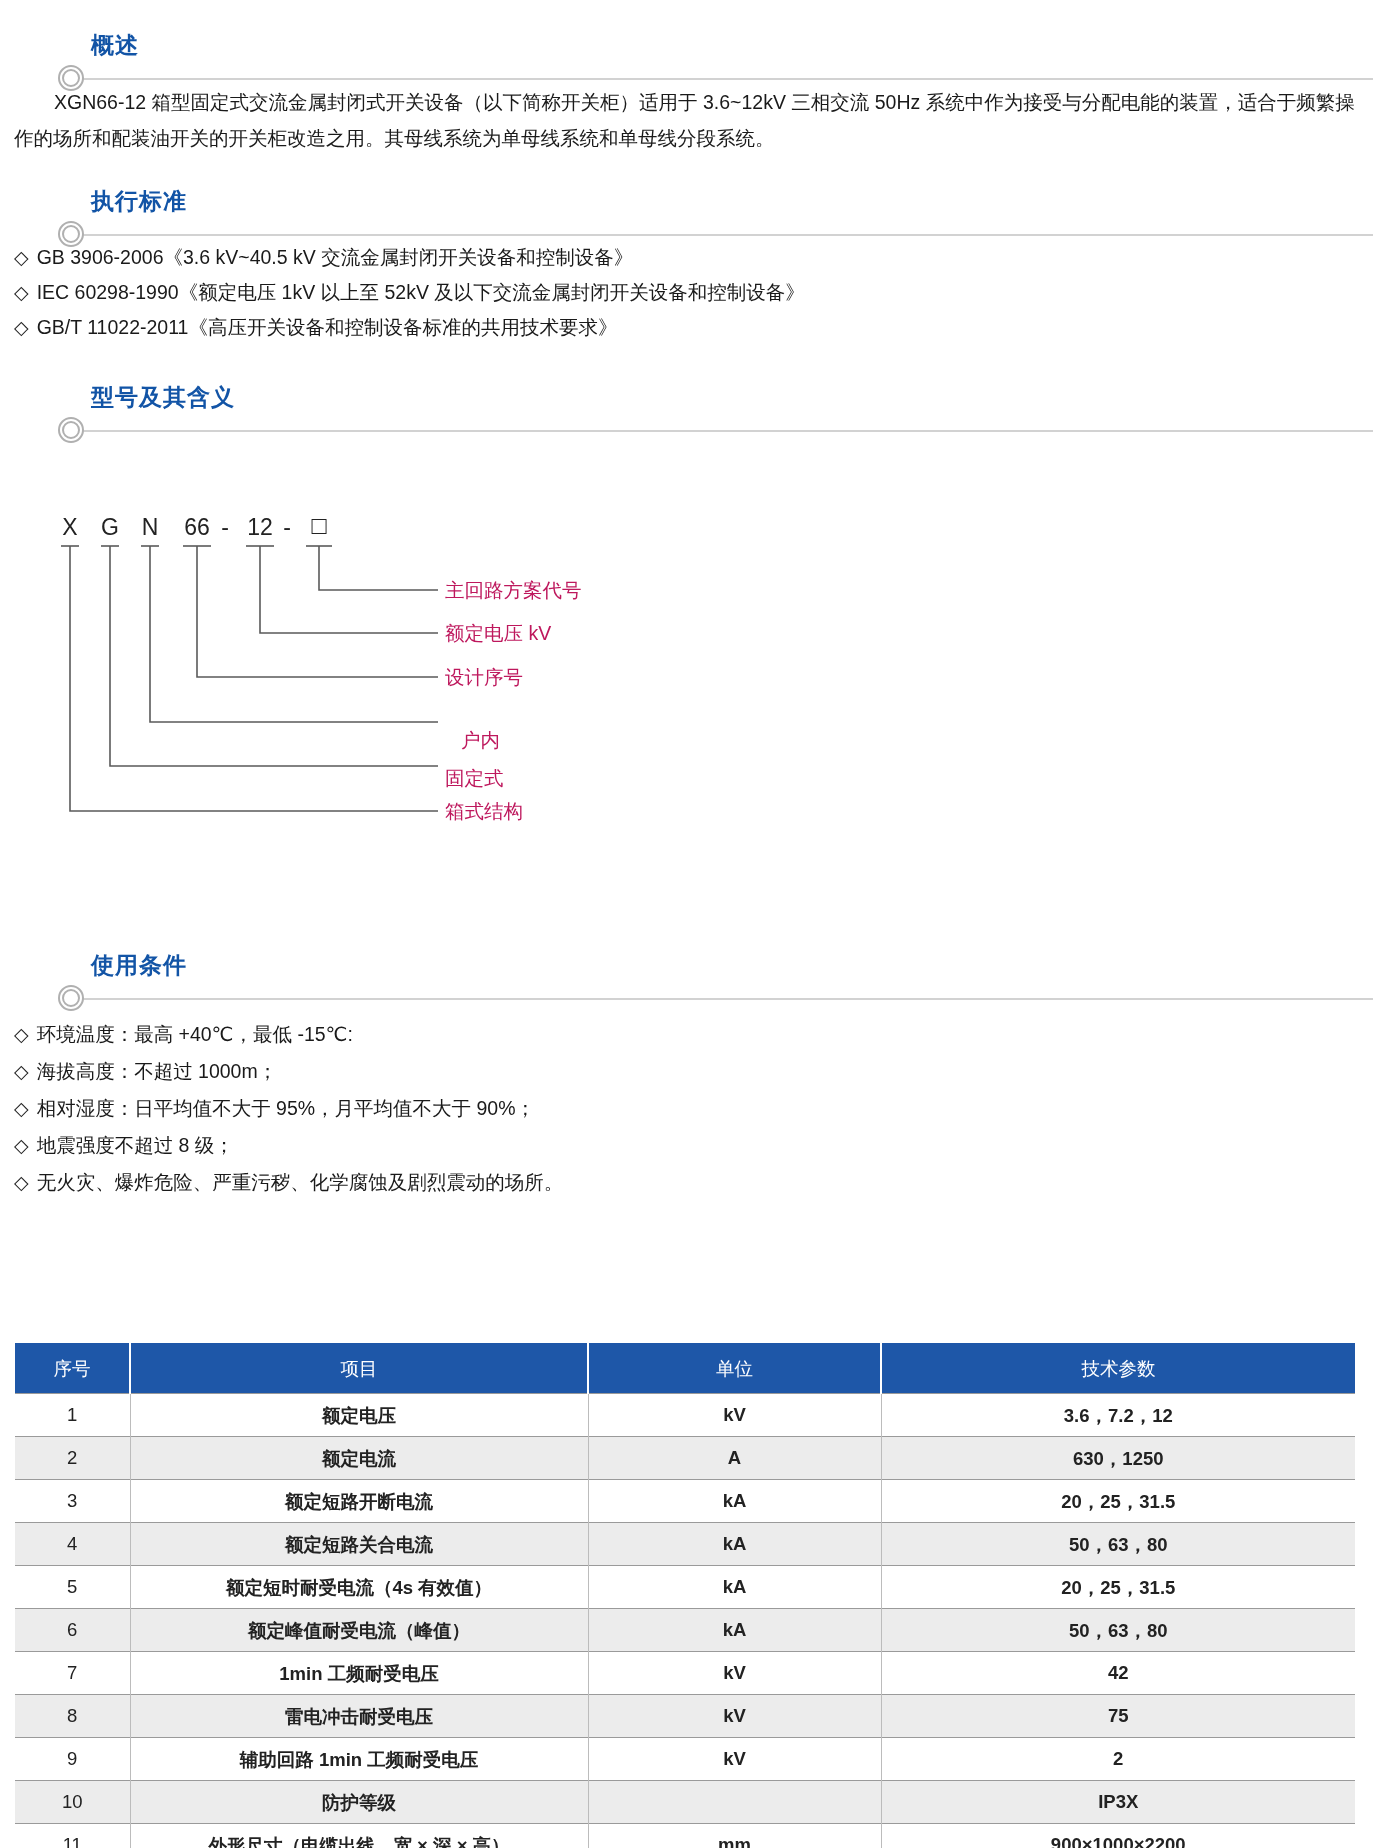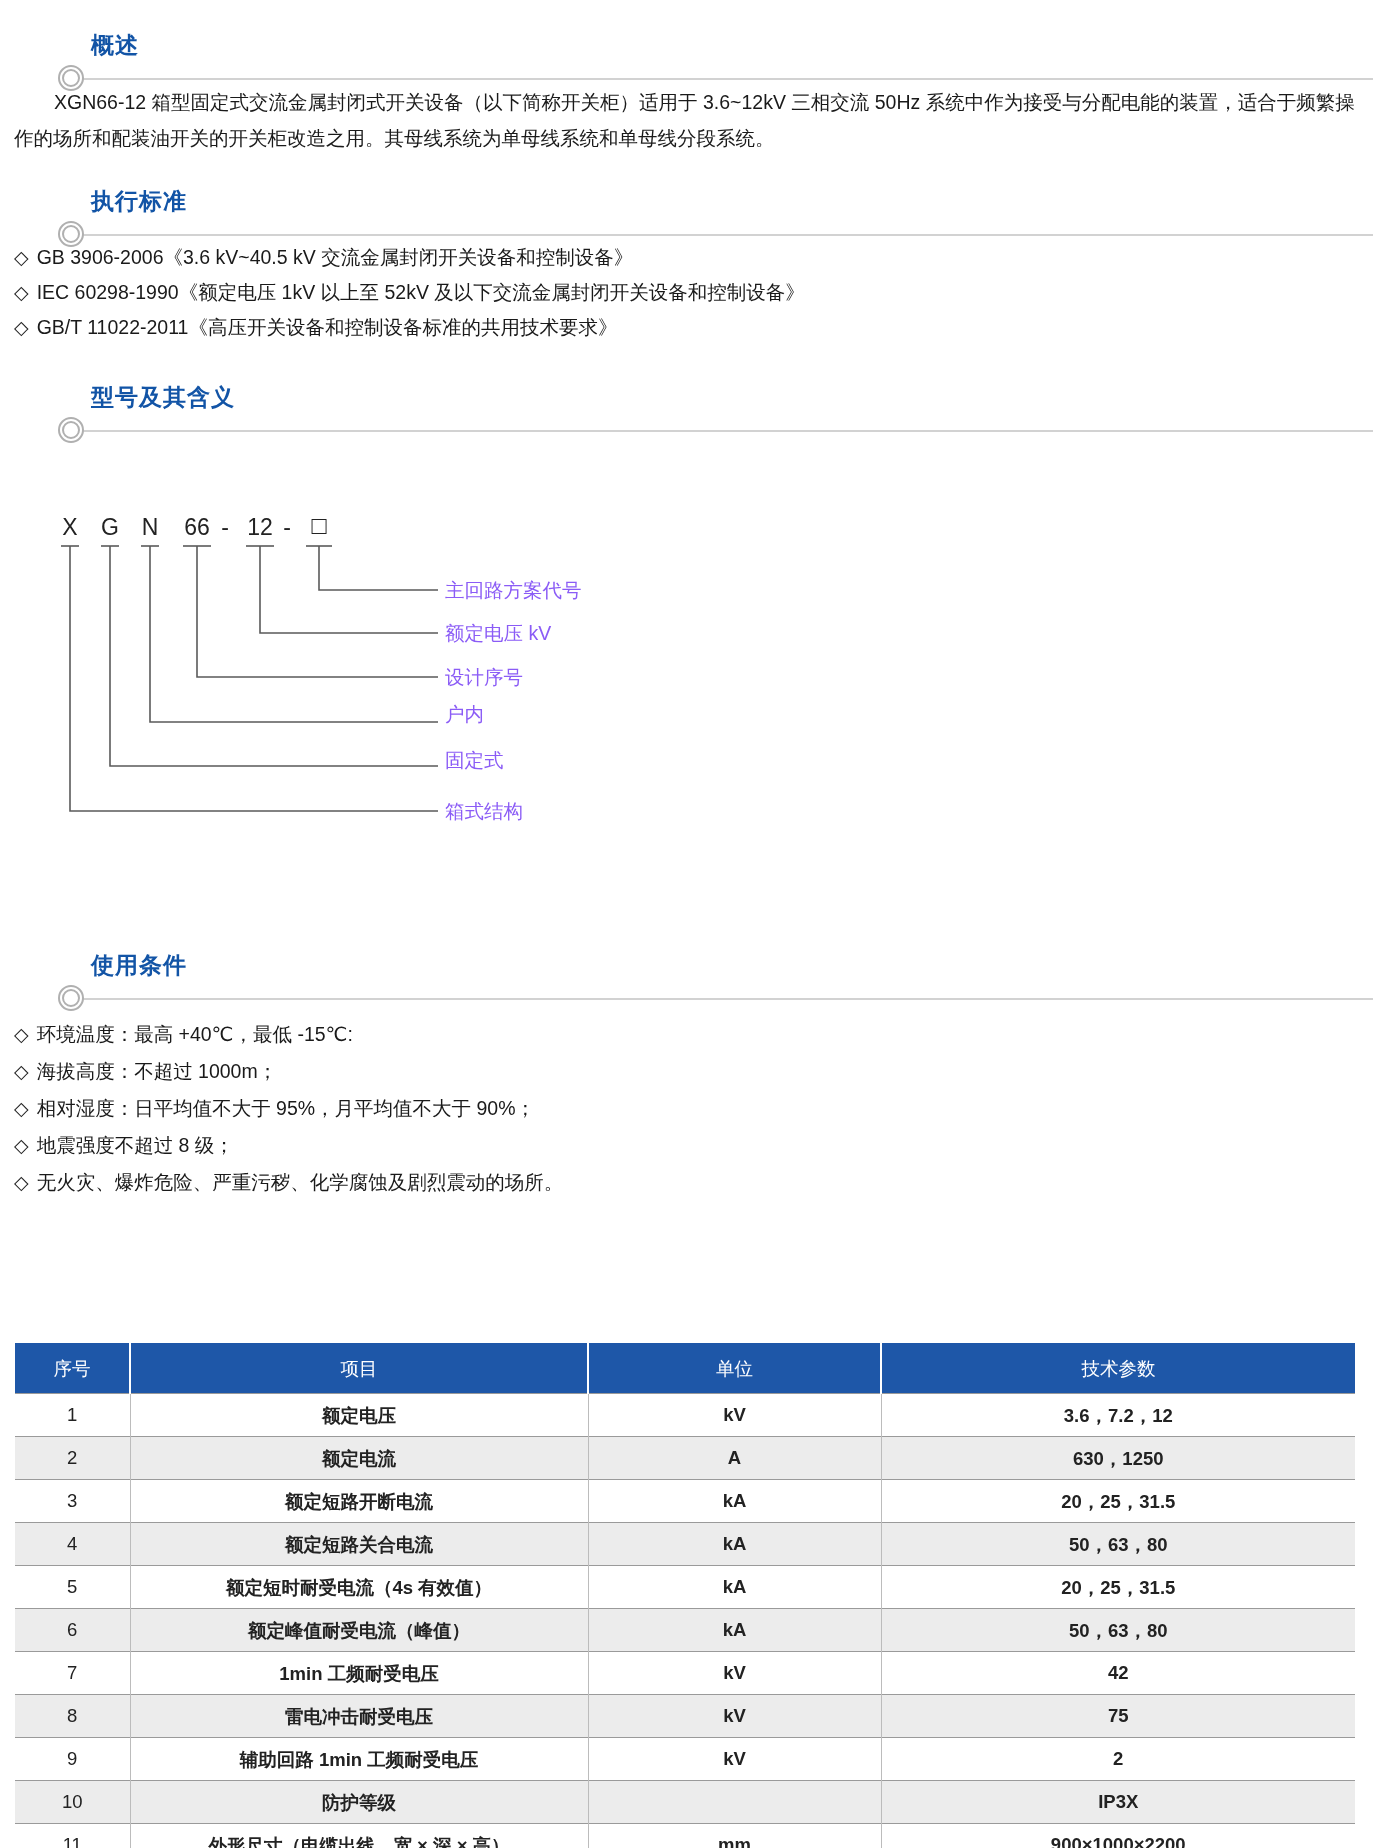--- a/index.html
+++ b/index.html
@@ -51,21 +51,21 @@
   
   .model-diagram{position:absolute;left:40px;top:500px;width:680px;height:340px;}
   .mchar{
     position:absolute;top:14px;transform:translateX(-50%);
     font-size:23px;color:#222;white-space:nowrap;
   }
   .mchar.square{font-size:25px;top:11px;}
   .model-svg{position:absolute;left:0;top:0;}
   .mlabel{
     position:absolute;left:405px;transform:translateY(-50%);
-    font-size:19.5px;color:#8b5cf6;white-space:nowrap;
+    font-size:19.5px;color:#be185d;white-space:nowrap;
   }
   
   .param-table{
     position:absolute;left:15px;top:1343px;
     border-collapse:collapse;table-layout:fixed;width:1340px;
     font-size:18.5px;
   }
   .param-table th{
     background:#1e57a8;color:#ffffff;font-weight:normal;
     height:48px;text-align:center;font-size:18.5px;
@@ -148,22 +148,22 @@
     <span class="mchar" style="left:110px;">N</span>
     <span class="mchar" style="left:157px;">66</span>
     <span class="mchar" style="left:185px;">-</span>
     <span class="mchar" style="left:220px;">12</span>
     <span class="mchar" style="left:247px;">-</span>
     <span class="mchar square" style="left:279px;">□</span>
 
     <div class="mlabel" style="top:90px;">主回路方案代号</div>
     <div class="mlabel" style="top:133px;">额定电压 kV</div>
     <div class="mlabel" style="top:177px;">设计序号</div>
-    <div class="mlabel" style="top:214px;">户内</div>
-    <div class="mlabel" style="top:260px;text-align:center;">固定式</div>
+    <div class="mlabel" style="top:240px;margin-left:16px;">户内</div>
+    <div class="mlabel" style="top:278px;text-align:center;">固定式</div>
     <div class="mlabel" style="top:311px;">箱式结构</div>
   </div>
 
   <div class="section" style="top:950px;">
     <div class="section-title">使用条件</div>
     <div class="section-rule">
       <div class="rule-line"></div>
       <div class="rule-ring"></div>
     </div>
   </div>

